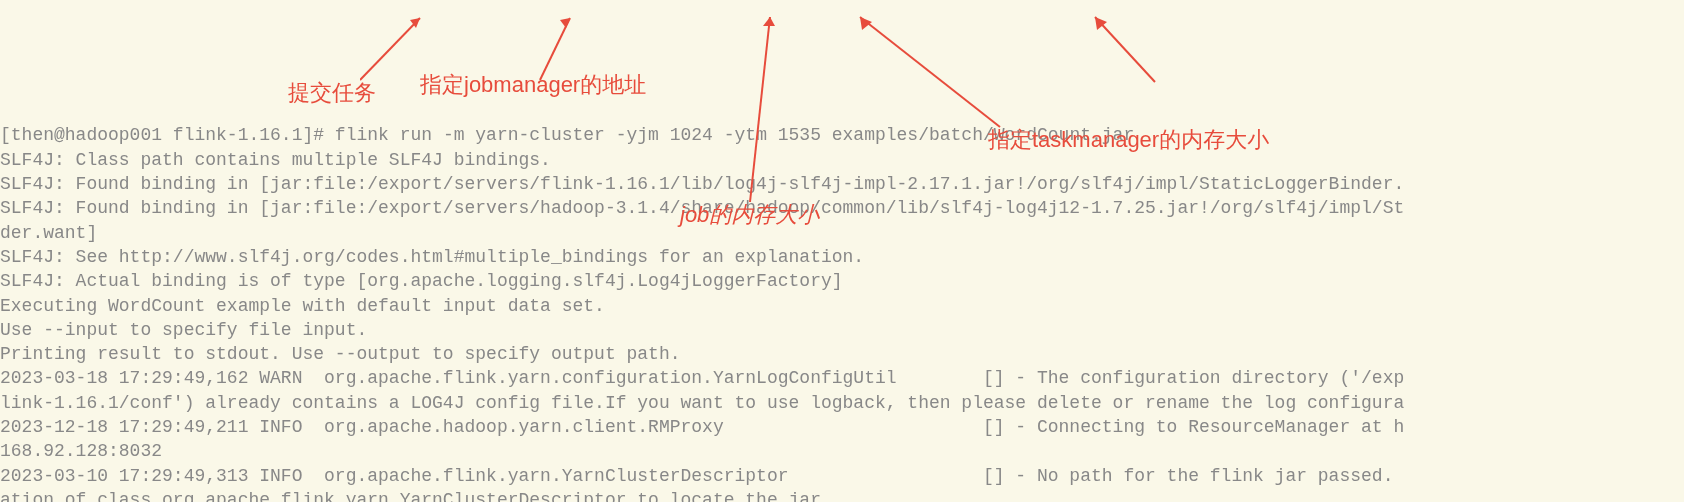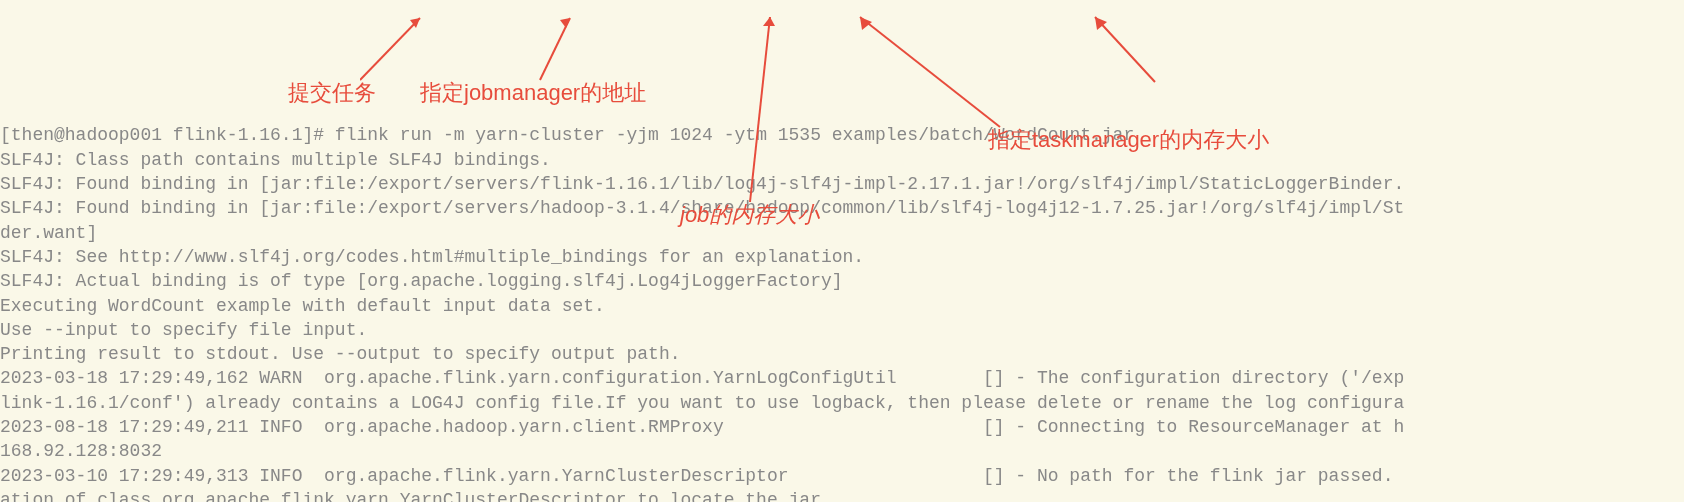--- a/index.html
+++ b/index.html
@@ -53,37 +53,37 @@
 <span class="log-line">SLF4J: Found binding in [jar:file:/export/servers/flink-1.16.1/lib/log4j-slf4j-impl-2.17.1.jar!/org/slf4j/impl/StaticLoggerBinder.</span>
 <span class="log-line">SLF4J: Found binding in [jar:file:/export/servers/hadoop-3.1.4/share/hadoop/common/lib/slf4j-log4j12-1.7.25.jar!/org/slf4j/impl/St</span>
 <span class="log-line">der.want]</span>
 <span class="log-line">SLF4J: See http://www.slf4j.org/codes.html#multiple_bindings for an explanation.</span>
 <span class="log-line">SLF4J: Actual binding is of type [org.apache.logging.slf4j.Log4jLoggerFactory]</span>
 <span class="log-line">Executing WordCount example with default input data set.</span>
 <span class="log-line">Use --input to specify file input.</span>
 <span class="log-line">Printing result to stdout. Use --output to specify output path.</span>
 <span class="log-line">2023-03-18 17:29:49,162 WARN  org.apache.flink.yarn.configuration.YarnLogConfigUtil        [] - The configuration directory ('/exp</span>
 <span class="log-line">link-1.16.1/conf') already contains a LOG4J config file.If you want to use logback, then please delete or rename the log configura</span>
-<span class="log-line">2023-08-18 17:29:49,211 INFO  org.apache.hadoop.yarn.client.RMProxy                        [] - Connecting to ResourceManager at h</span>
+<span class="log-line">2023-12-18 17:29:49,211 INFO  org.apache.hadoop.yarn.client.RMProxy                        [] - Connecting to ResourceManager at h</span>
 <span class="log-line">168.92.128:8032</span>
 <span class="log-line">2023-03-10 17:29:49,313 INFO  org.apache.flink.yarn.YarnClusterDescriptor                  [] - No path for the flink jar passed.</span>
 <span class="log-line">ation of class org.apache.flink.yarn.YarnClusterDescriptor to locate the jar</span>
 
 
 
 
 
 
 <span class="log-line"></span>
 
 </div>
 
 
 <div class="annotation" style="left:268px; top:78px;margin-left:20px;">提交任务</div>
-<div class="annotation" style="left:420px; top:78px;">指定jobmanager的地址</div>
+<div class="annotation" style="left:420px; top:70px;">指定jobmanager的地址</div>
 <div class="annotation" style="left:680px; top:200px;font-style:italic;">job的内存大小</div>
 <div class="annotation" style="left:988px; top:125px;">指定taskmanager的内存大小</div>
 
 
 <svg class="arrow" style="left:360px; top:10px;" width="80" height="75">
   <line x1="0" y1="70" x2="60" y2="8"></line>
   <polygon points="60,8 50,10 56,18"></polygon>
 </svg>
 
 <svg class="arrow" style="left:530px; top:10px;" width="60" height="75">

